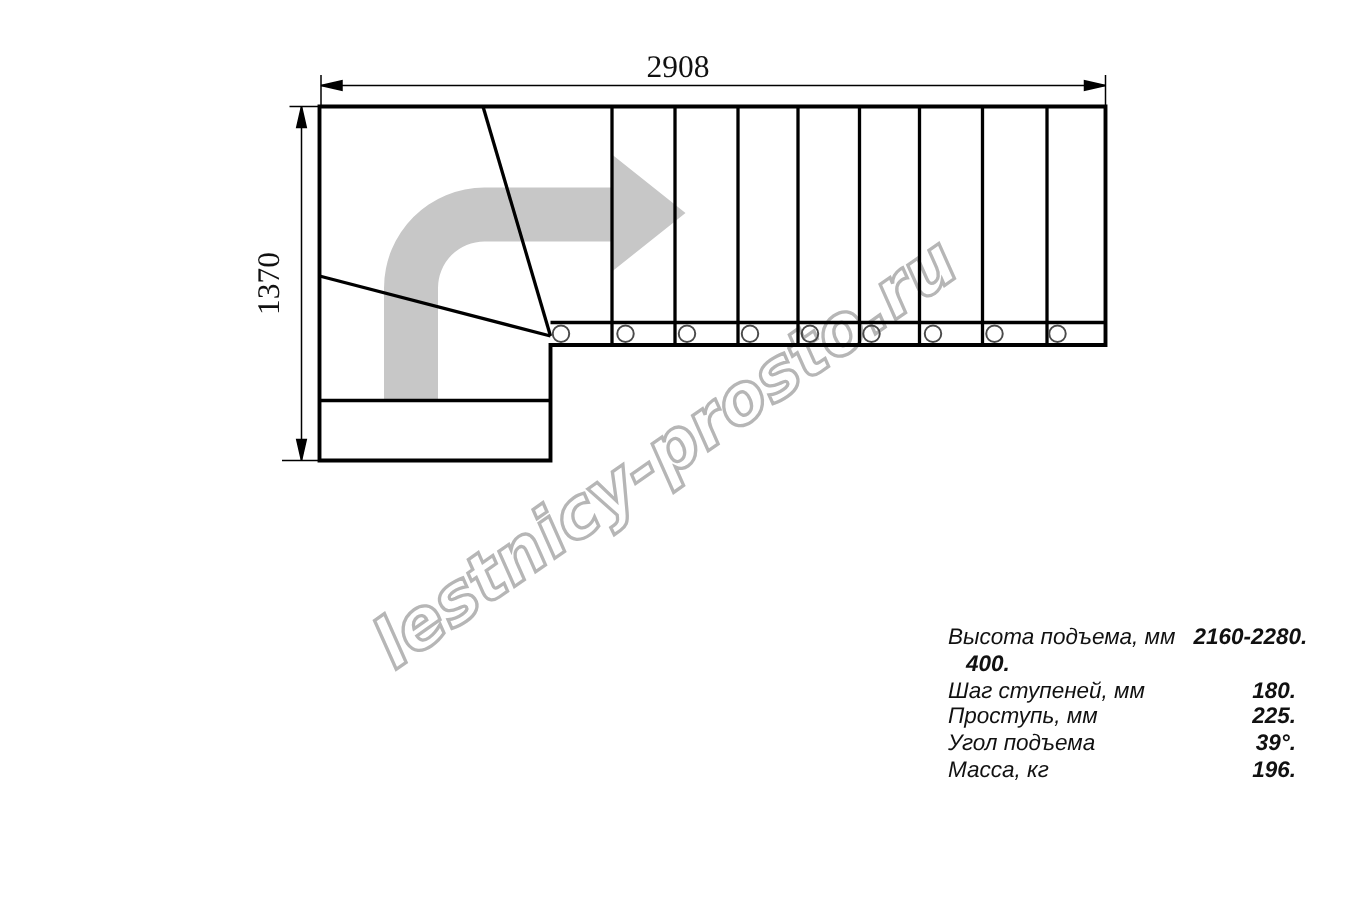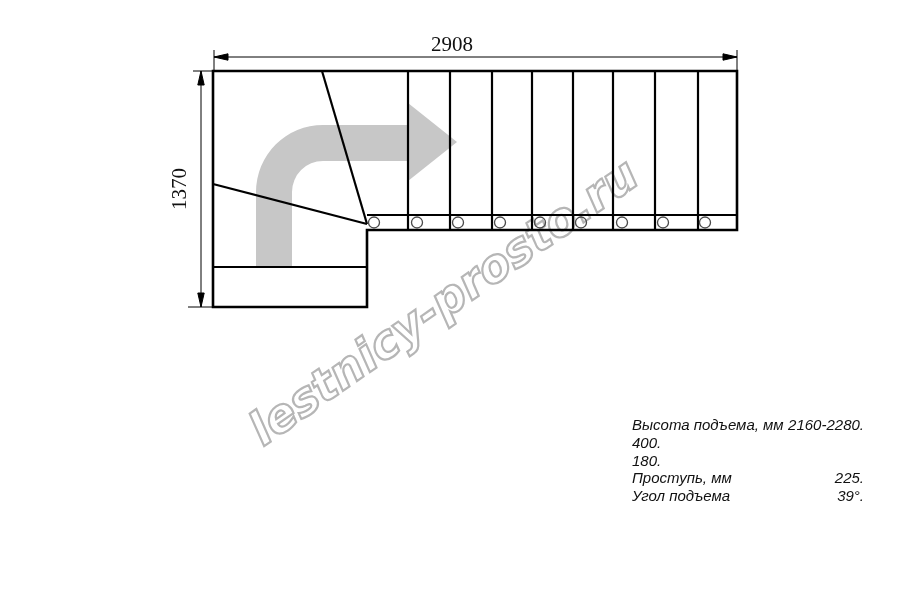--- a/index.html
+++ b/index.html
@@ -46,21 +46,22 @@
     line-height: 17.8px;
     color: #111111;
   }
   .spec-row {
     display: flex;
     justify-content: space-between;
     white-space: nowrap;
   }
   .spec-row .val {
     text-align: left;
-    margin-left: 0;
+    margin-left: 12px;
+    font-weight: bold;
   }
 </style>
 </head>
 <body>
 
 <div class="stage">
 
   <svg width="900" height="600" viewBox="0 0 900 600">
 
     <text class="watermark" transform="translate(263,447) rotate(-35)" textLength="462" lengthAdjust="spacingAndGlyphs">lestnicy-prosto.ru</text>
@@ -119,25 +120,30 @@
 
   <div class="specs">
     <div class="spec-row">
       <span class="lbl">Высота подъема, мм</span>
       <span class="val">2160-2280.</span>
     </div>
     <div class="spec-row">
       <span class="val">400.</span>
     </div>
     <div class="spec-row">
+      <span class="lbl">Шаг ступеней, мм</span>
       <span class="val">180.</span>
     </div>
     <div class="spec-row">
       <span class="lbl">Проступь, мм</span>
       <span class="val">225.</span>
     </div>
     <div class="spec-row">
       <span class="lbl">Угол подъема</span>
       <span class="val">39°.</span>
     </div>
+    <div class="spec-row">
+      <span class="lbl">Масса, кг</span>
+      <span class="val">196.</span>
+    </div>
   </div>
 
 </div>
 
 </body></html>

